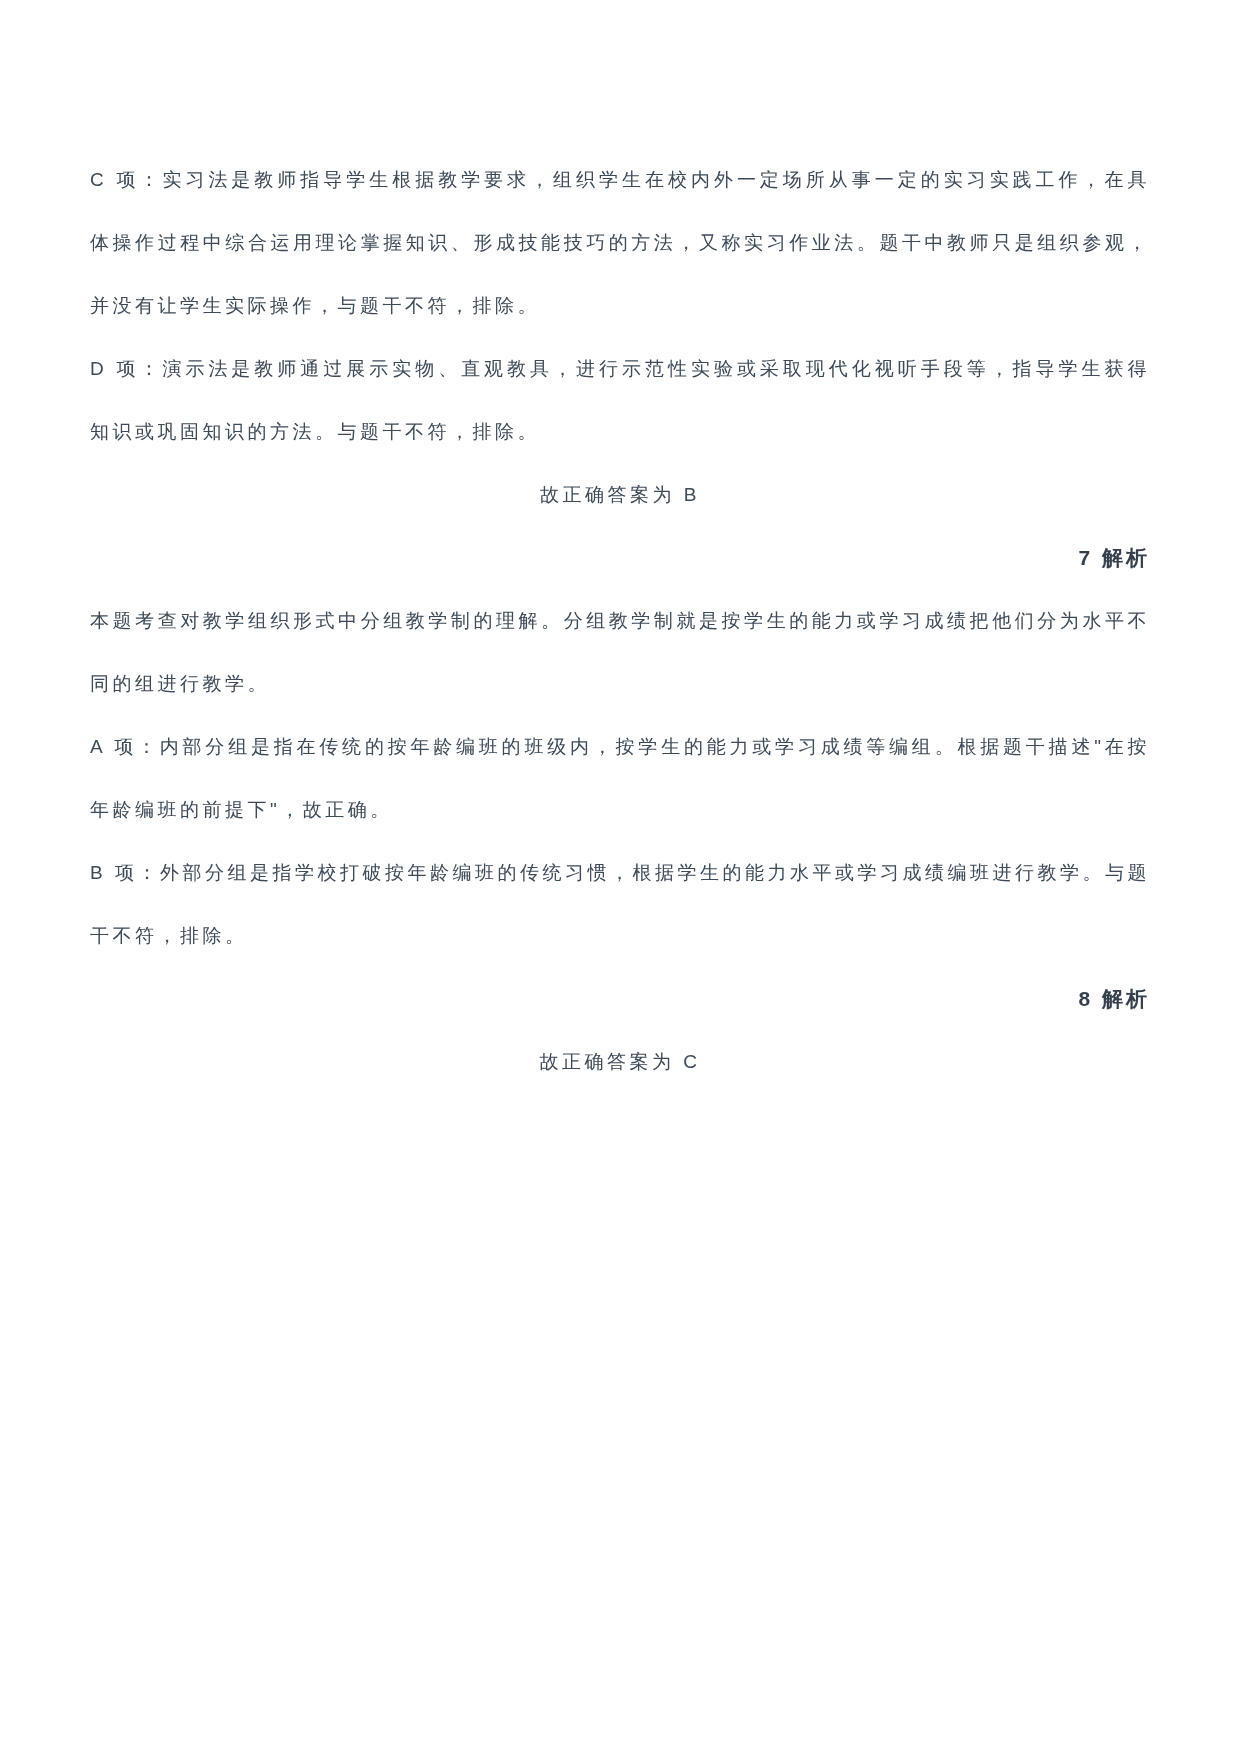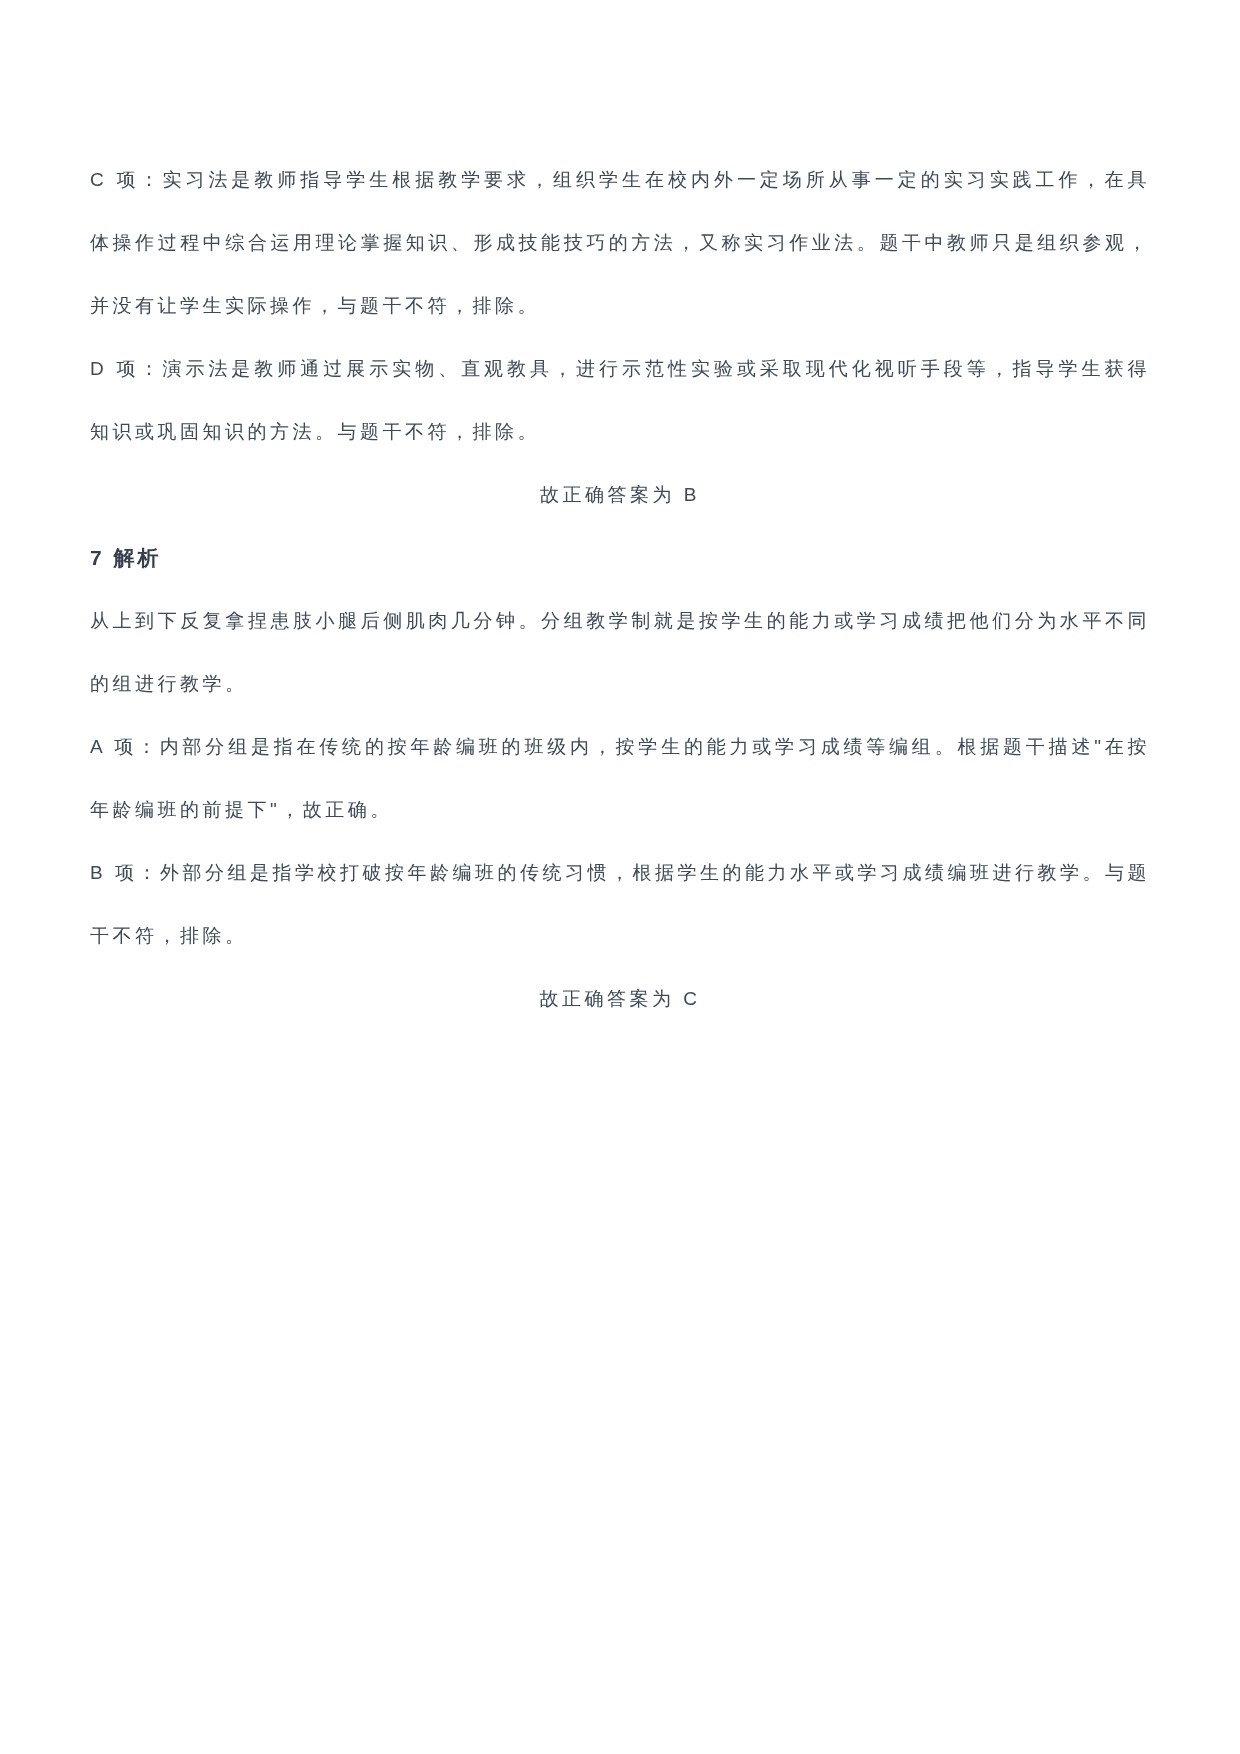--- a/index.html
+++ b/index.html
@@ -33,44 +33,45 @@
   .answer-line {
     text-align: center;
   }
   .heading {
     margin: 0;
     font-size: 21px;
     line-height: 63px;
     letter-spacing: 3px;
     font-weight: 700;
     color: #36404d;
-    text-align: left;
+    text-align: right;
   }
 </style>
 </head>
 <body>
 
 <div class="page">
   <div class="content">
 
     <p class="para">C 项：实习法是教师指导学生根据教学要求，组织学生在校内外一定场所从事一定的实习实践工作，在具体操作过程中综合运用理论掌握知识、形成技能技巧的方法，又称实习作业法。题干中教师只是组织参观，并没有让学生实际操作，与题干不符，排除。</p>
 
     <p class="para">D 项：演示法是教师通过展示实物、直观教具，进行示范性实验或采取现代化视听手段等，指导学生获得知识或巩固知识的方法。与题干不符，排除。</p>
 
     <p class="para answer-line">故正确答案为 B</p>
 
     <h2 class="heading">7 解析</h2>
 
-    <p class="para">从上到下反复拿捏患肢小腿后侧肌肉几分钟。分组教学制就是按学生的能力或学习成绩把他们分为水平不同的组进行教学。</p>
+    <p class="para">本题考查对教学组织形式中分组教学制的理解。分组教学制就是按学生的能力或学习成绩把他们分为水平不同的组进行教学。</p>
 
     <p class="para">A 项：内部分组是指在传统的按年龄编班的班级内，按学生的能力或学习成绩等编组。根据题干描述"在按年龄编班的前提下"，故正确。</p>
 
     <p class="para">B 项：外部分组是指学校打破按年龄编班的传统习惯，根据学生的能力水平或学习成绩编班进行教学。与题干不符，排除。</p>
 
 
 
+    <h2 class="heading">8 解析</h2>
 
 
     <p class="para answer-line">故正确答案为 C</p>
 
 
   </div>
 </div>
 
 </body></html>

